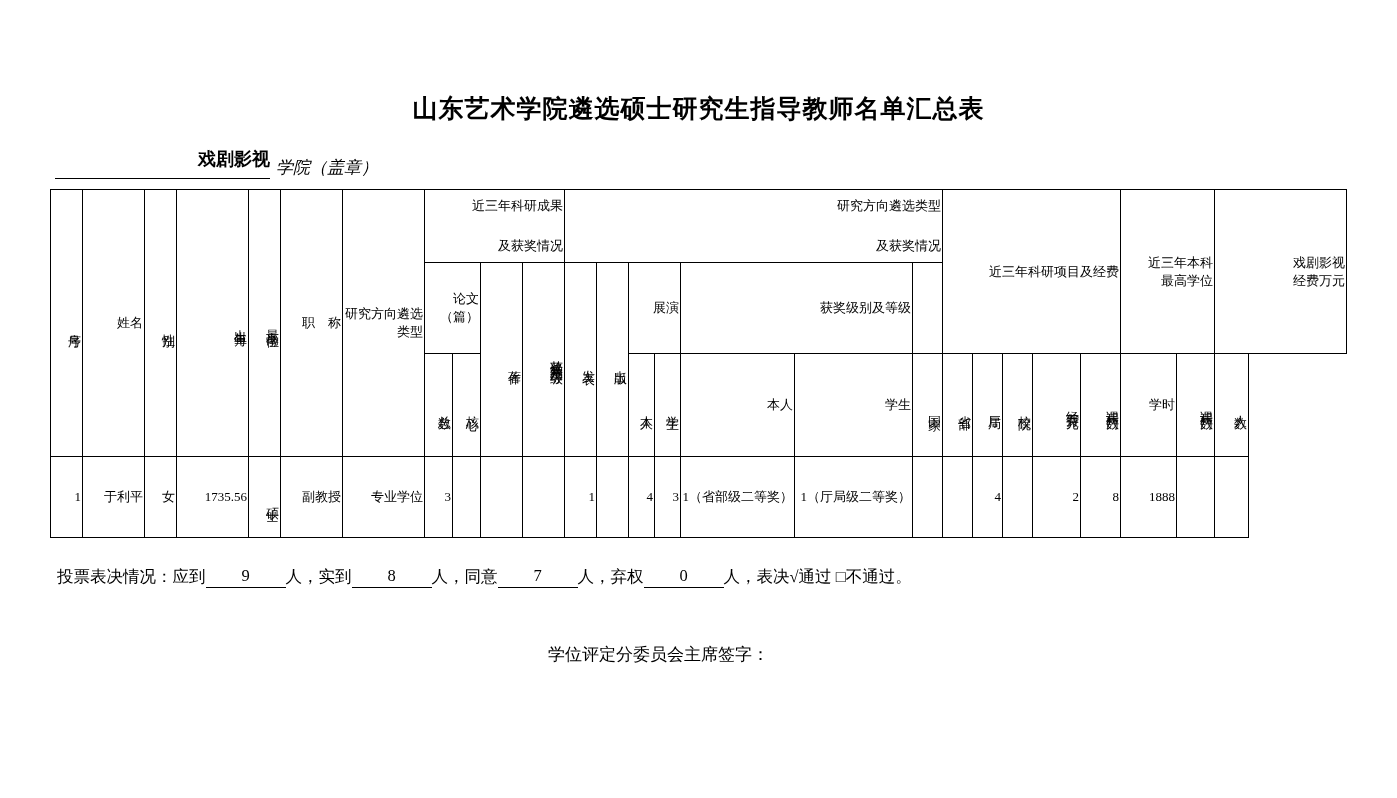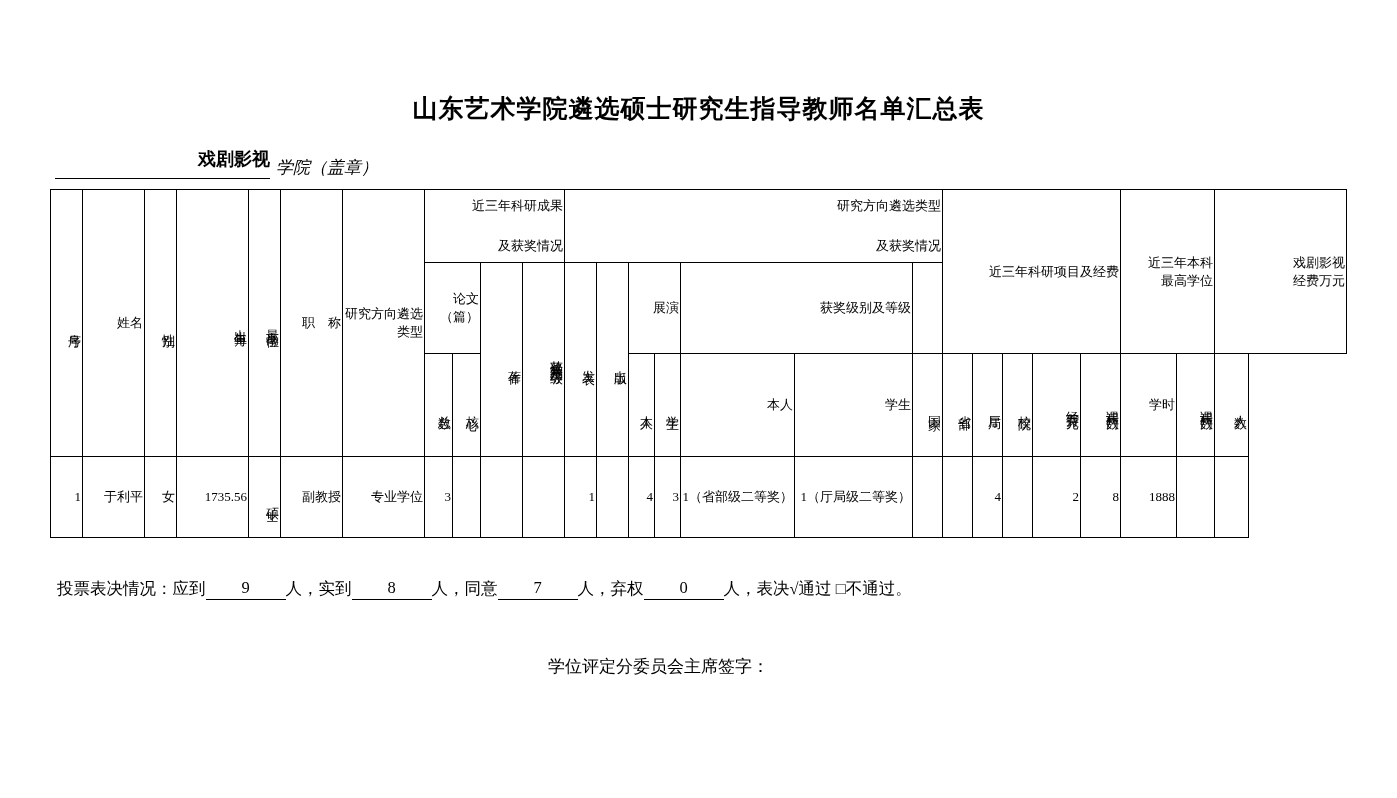--- a/index.html
+++ b/index.html
@@ -72,21 +72,21 @@
     text-orientation: upright;
     letter-spacing: 2px;
     display: inline-block;
     line-height: 1.1;
   }
   .hdr-tall { height: 258px; }
   .grp2 { height: 70px; }
   .datarow td { height: 78px; font-size: 13.5px; }
 
   .vote-line {
-    margin-top: 40px;
+    margin-top: 28px;
     margin-left: 57px;
     font-size: 16.5px;
     display: flex;
     align-items: flex-end;
   }
   .vote-blank {
     display: inline-block;
     min-width: 80px;
     border-bottom: 1px solid #000;
     text-align: center;

